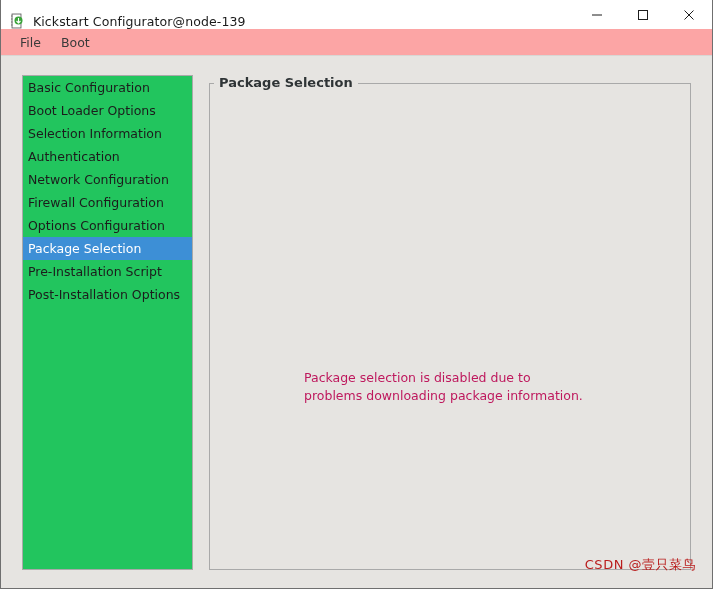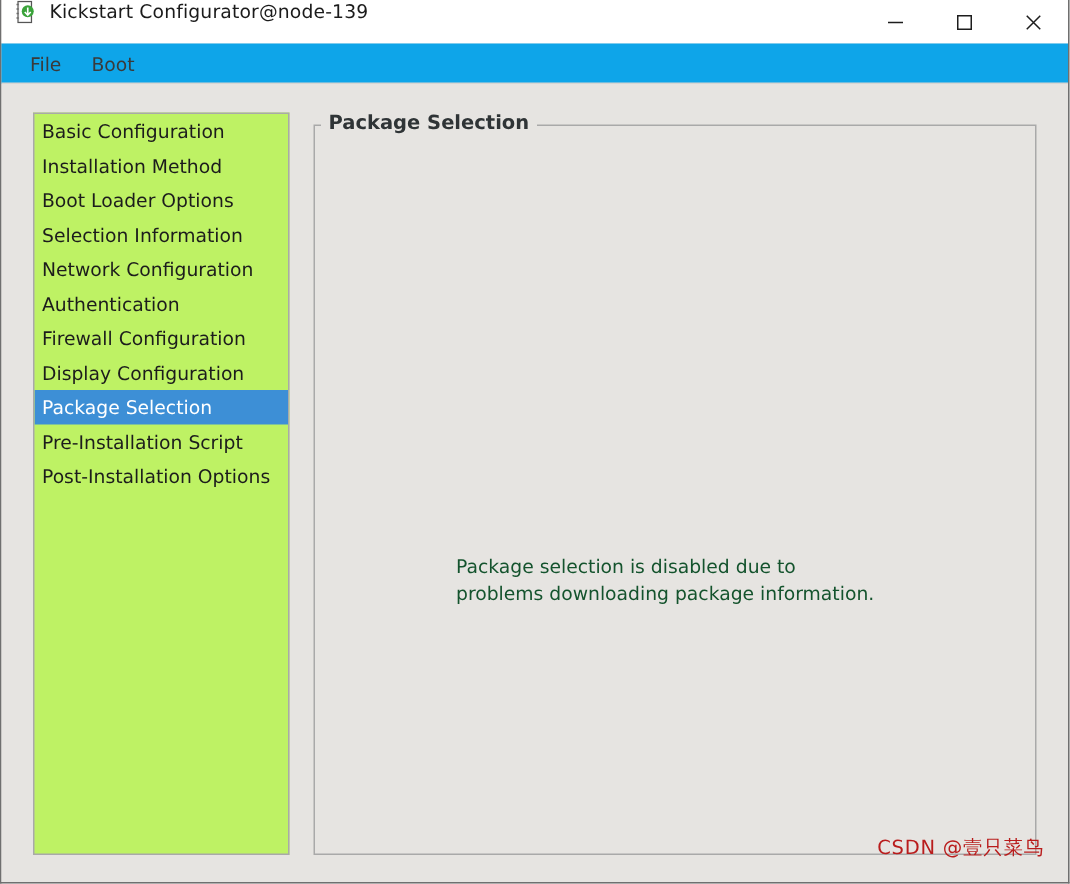--- a/index.html
+++ b/index.html
@@ -27,21 +27,21 @@
   }
 
   
   #titlebar {
     position: absolute;
     left: 0; top: 0;
     width: 711px;
     height: 29px;
     background: #ffffff;
     display: flex;
-    align-items: flex-start;
+    align-items: flex-end;
   }
   #title-icon {
     width: 16px;
     height: 16px;
     margin-left: 8px;
     margin-right: 8px;
     flex: none;
     position: relative;
   }
   #title-text {
@@ -65,21 +65,21 @@
     color: #1d1d1d;
   }
   .win-btn svg { display: block; }
 
   
   #menubar {
     position: absolute;
     left: 0; top: 29px;
     width: 711px;
     height: 27px;
-    background: #0ea5e9;
+    background: #fca5a5;
     border-bottom: 1px solid #d8d6d3;
     box-sizing: border-box;
     display: flex;
     align-items: center;
     padding-left: 10px;
   }
   .menu-item {
     font-size: 12.5px;
     color: #3a3a3a;
     padding: 2px 9px;
@@ -96,21 +96,21 @@
     background: #e6e4e1;
   }
 
   
   #sidebar {
     position: absolute;
     left: 21px;
     top: 19px;
     width: 171px;
     height: 495px;
-    background: #bef264;
+    background: #22c55e;
     border: 1px solid #a9a9a9;
     box-sizing: border-box;
     overflow: hidden;
   }
   .side-item {
     height: 23px;
     line-height: 23px;
     padding-left: 5px;
     font-size: 12.5px;
     color: #1c1c1c;
@@ -143,21 +143,21 @@
     font-weight: bold;
     color: #2f3436;
     white-space: nowrap;
     line-height: 16px;
   }
   #panel-message {
     position: absolute;
     left: 303px;
     top: 313px;
     font-size: 12.5px;
-    color: #14532d;
+    color: #be185d;
     line-height: 18px;
     white-space: nowrap;
   }
 
   
   #watermark {
     position: absolute;
     right: 16px;
     bottom: 14px;
     font-size: 13px;
@@ -204,27 +204,26 @@
 
   <div id="menubar">
     <div class="menu-item">File</div>
     <div class="menu-item">Boot</div>
   </div>
 
   <div id="content">
 
     <div id="sidebar">
       <div class="side-item">Basic Configuration</div>
-      <div class="side-item">Installation Method</div>
       <div class="side-item">Boot Loader Options</div>
       <div class="side-item">Selection Information</div>
+      <div class="side-item">Authentication</div>
       <div class="side-item">Network Configuration</div>
-      <div class="side-item">Authentication</div>
       <div class="side-item">Firewall Configuration</div>
-      <div class="side-item">Display Configuration</div>
+      <div class="side-item">Options Configuration</div>
       <div class="side-item selected">Package Selection</div>
       <div class="side-item">Pre-Installation Script</div>
       <div class="side-item">Post-Installation Options</div>
     </div>
 
     <div id="panel"></div>
 
     <div id="panel-message">
       <div>Package selection is disabled due to</div>
       <div>problems downloading package information.</div>

